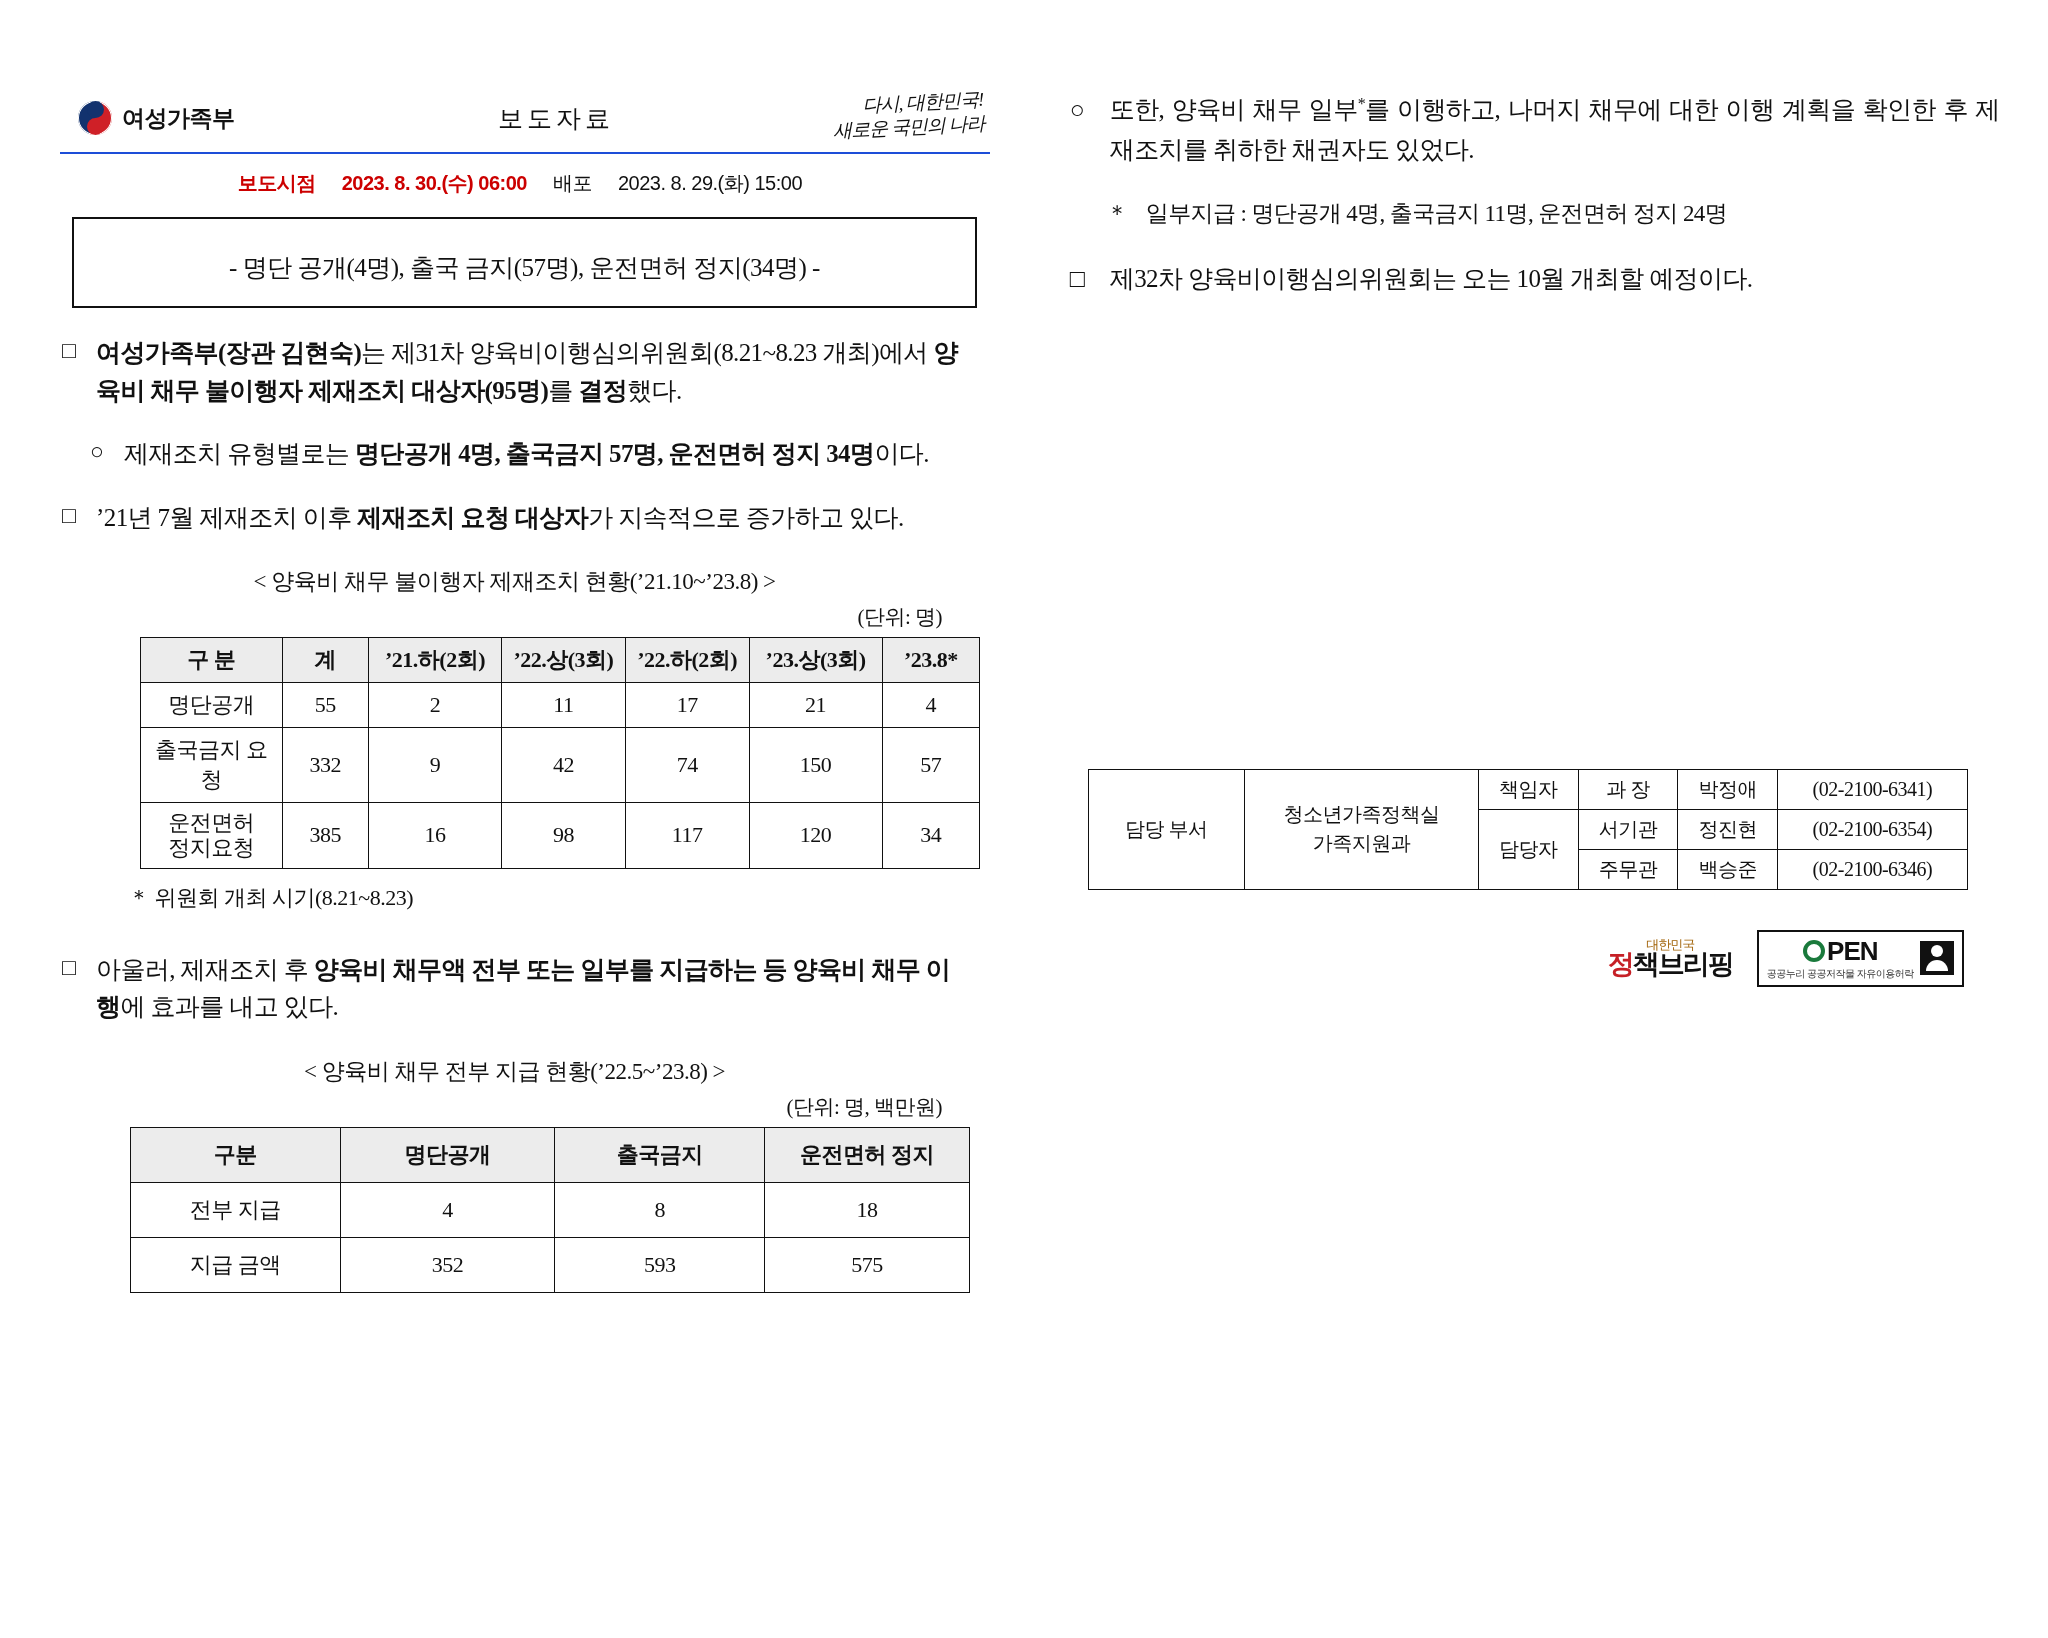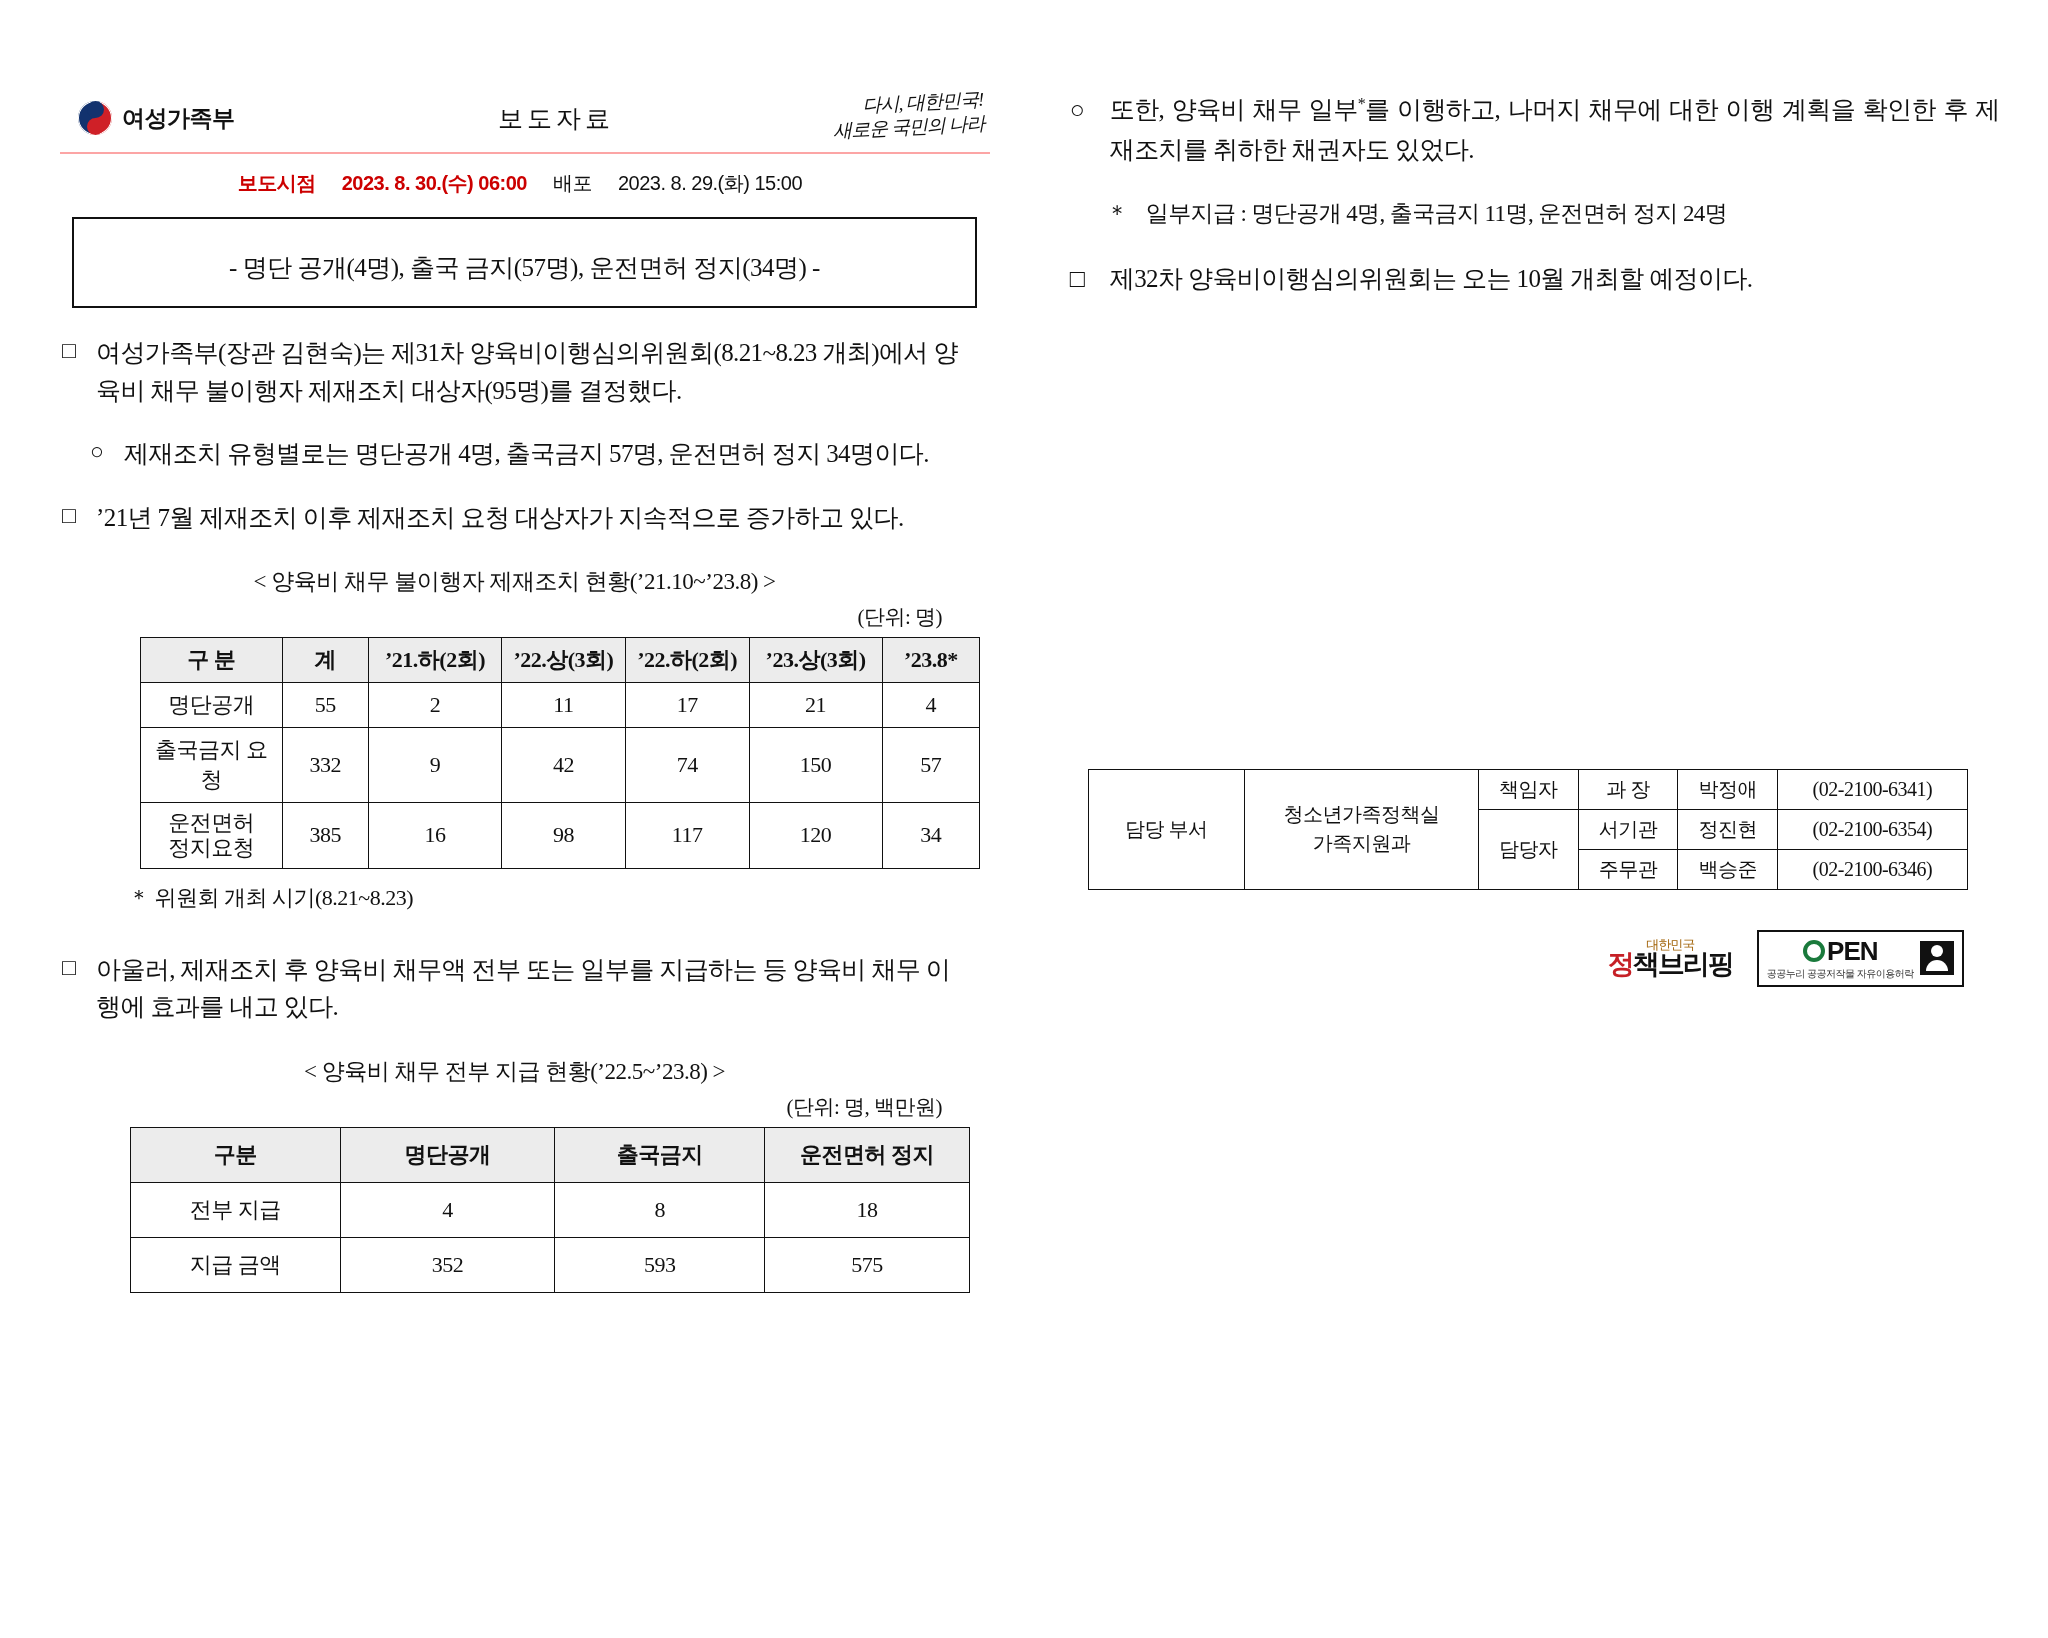--- a/index.html
+++ b/index.html
@@ -23,21 +23,21 @@
   .col {
     position: relative;
   }
   .col-left { width: 990px; padding-left: 10px; }
   .col-right { width: 1018px; padding-left: 60px; }
 
   
   .masthead {
     display: flex;
     align-items: center;
-    border-bottom: 2px solid #fca5a5;
+    border-bottom: 2px solid #1d4ed8;
     padding: 8px 6px 14px 18px;
     height: 64px;
     margin-left: 10px;
     width: 930px;
   }
   .logo-wrap { display: flex; align-items: center; gap: 10px; width: 300px; }
   .taegeuk {
     width: 34px; height: 34px; border-radius: 50%;
     background:
       radial-gradient(circle at 50% 50%, rgba(0,0,0,0) 0, rgba(0,0,0,0) 100%),
@@ -103,21 +103,21 @@
     width: 905px;
     font-size: 25px;
     line-height: 1.5;
     letter-spacing: -0.6px;
   }
   .para .bullet {
     width: 34px; flex: none; font-size: 23px;
   }
   .para .ptext { flex: 1; }
   .para.indent { margin-left: 40px; width: 870px; }
-  .b { font-weight: 400; }
+  .b { font-weight: 700; }
 
   
   .tbl-caption {
     text-align: center;
     font-size: 23px;
     margin: 30px 0 6px 0;
     letter-spacing: -0.5px;
     width: 905px;
     margin-left: 12px;
   }

